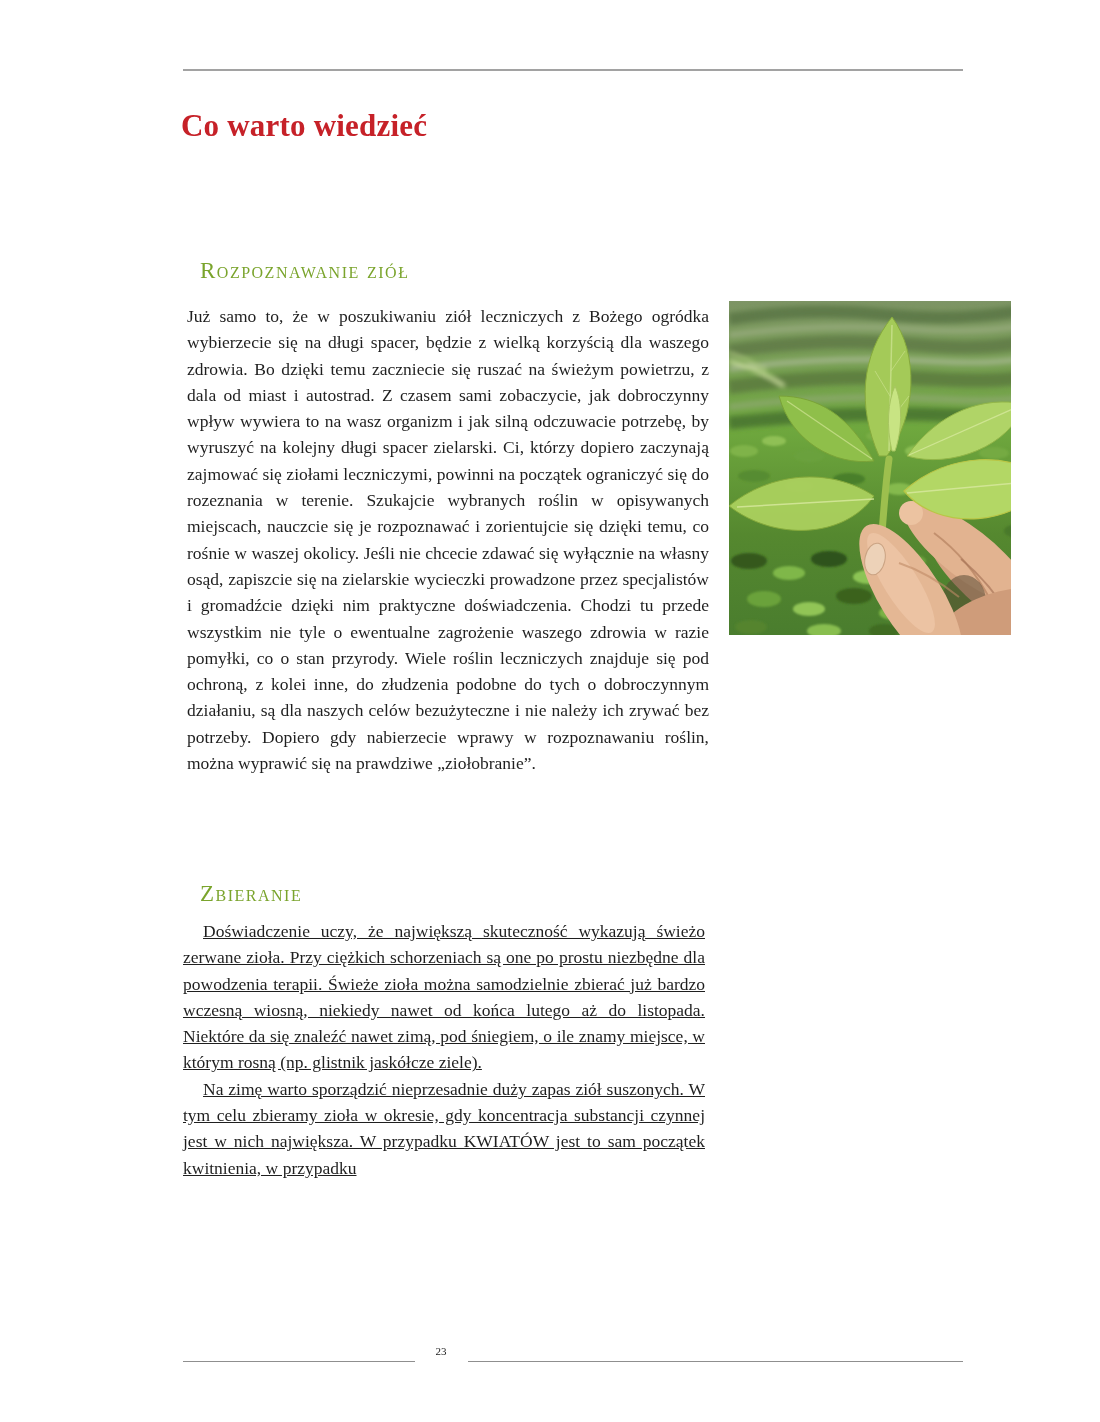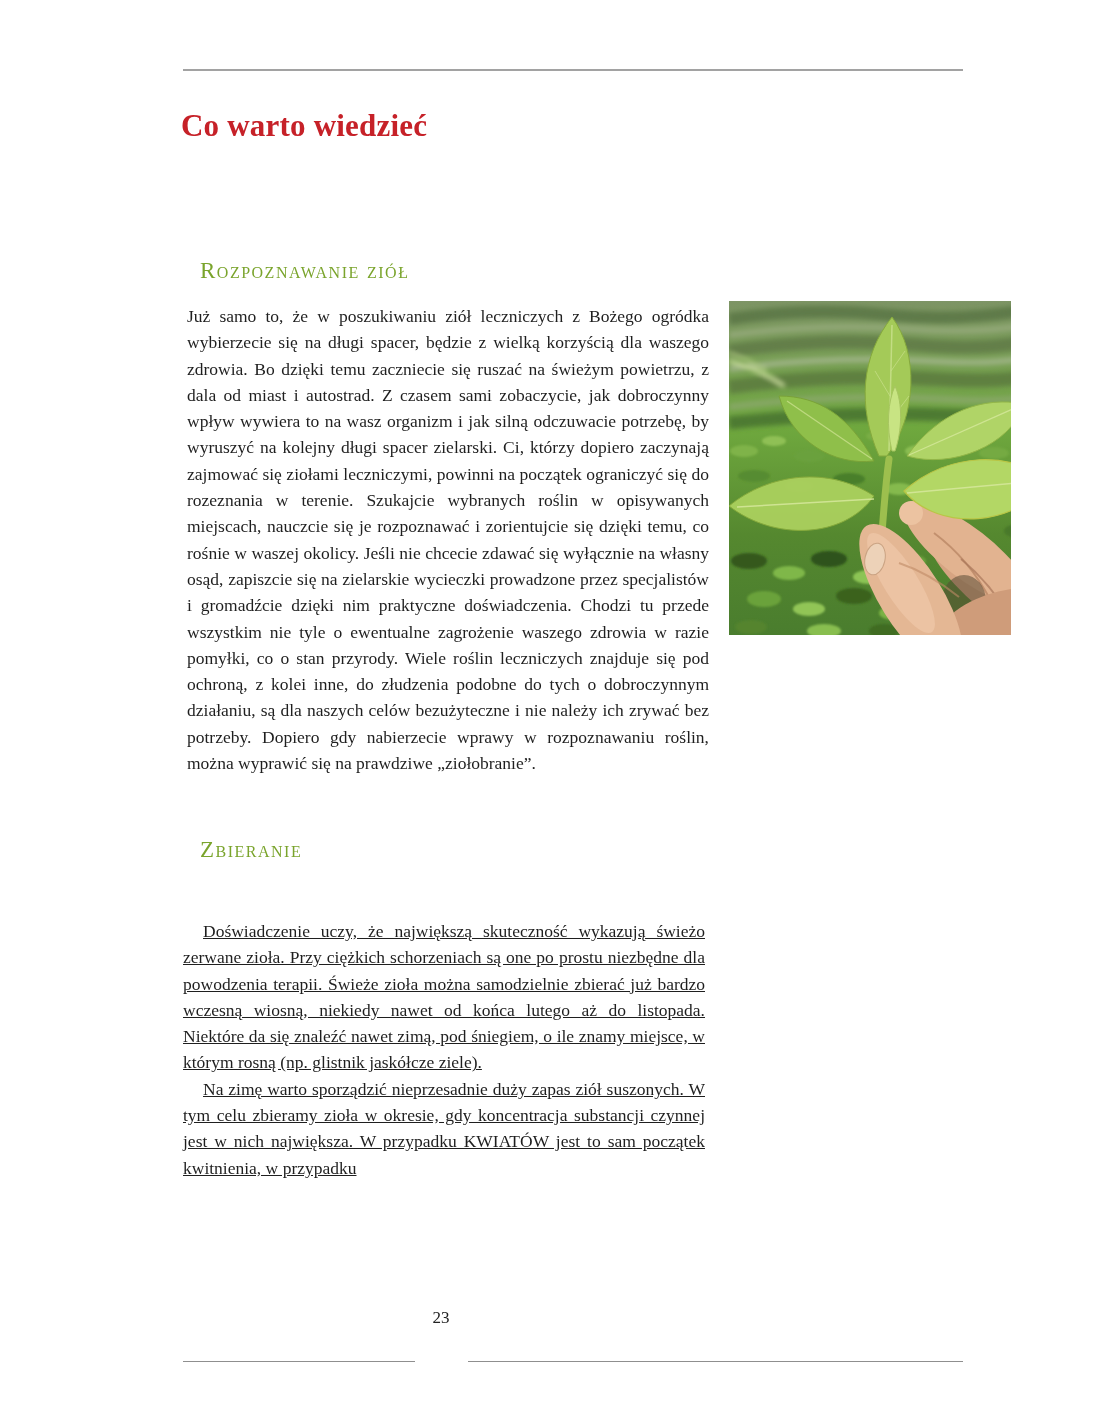--- a/index.html
+++ b/index.html
@@ -32,21 +32,21 @@
     position: absolute;
     left: 183px;
     margin: 17px;
     color: #7aa42c;
     font-size: 23px;
     font-weight: 400;
     font-variant: small-caps;
     letter-spacing: 1.5px;
   }
   .h1pos { top: 241px; }
-  .h2pos { top: 820px; text-align: center; }
+  .h2pos { top: 864px; text-align: center; }
   .bodytext {
     color: #1f1f1f;
     font-size: 17.5px;
     line-height: 26.3px;
     text-align: justify;
   }
   .para1 {
     position: absolute;
     left: 183px; top: 299px;
     width: 522px;
@@ -68,24 +68,24 @@
   .photo svg { display: block; width: 100%; height: 100%; }
   .footer-rule {
     position: absolute;
     top: 1361px; height: 1px;
     background: #8f8f8f;
   }
   .footer-rule.left  { left: 183px; width: 232px; }
   .footer-rule.right { left: 468px; width: 495px; }
   .page-number {
     position: absolute;
-    left: 414px; top: 1308px;
+    left: 414px; top: 1345px;
     width: 54px;
     text-align: center;
-    font-size: 17px;
+    font-size: 11px;
     color: #222222;
   }
 </style>
 </head>
 <body>
 
 <div class="page">
 
   <div class="top-rule"></div>
 

